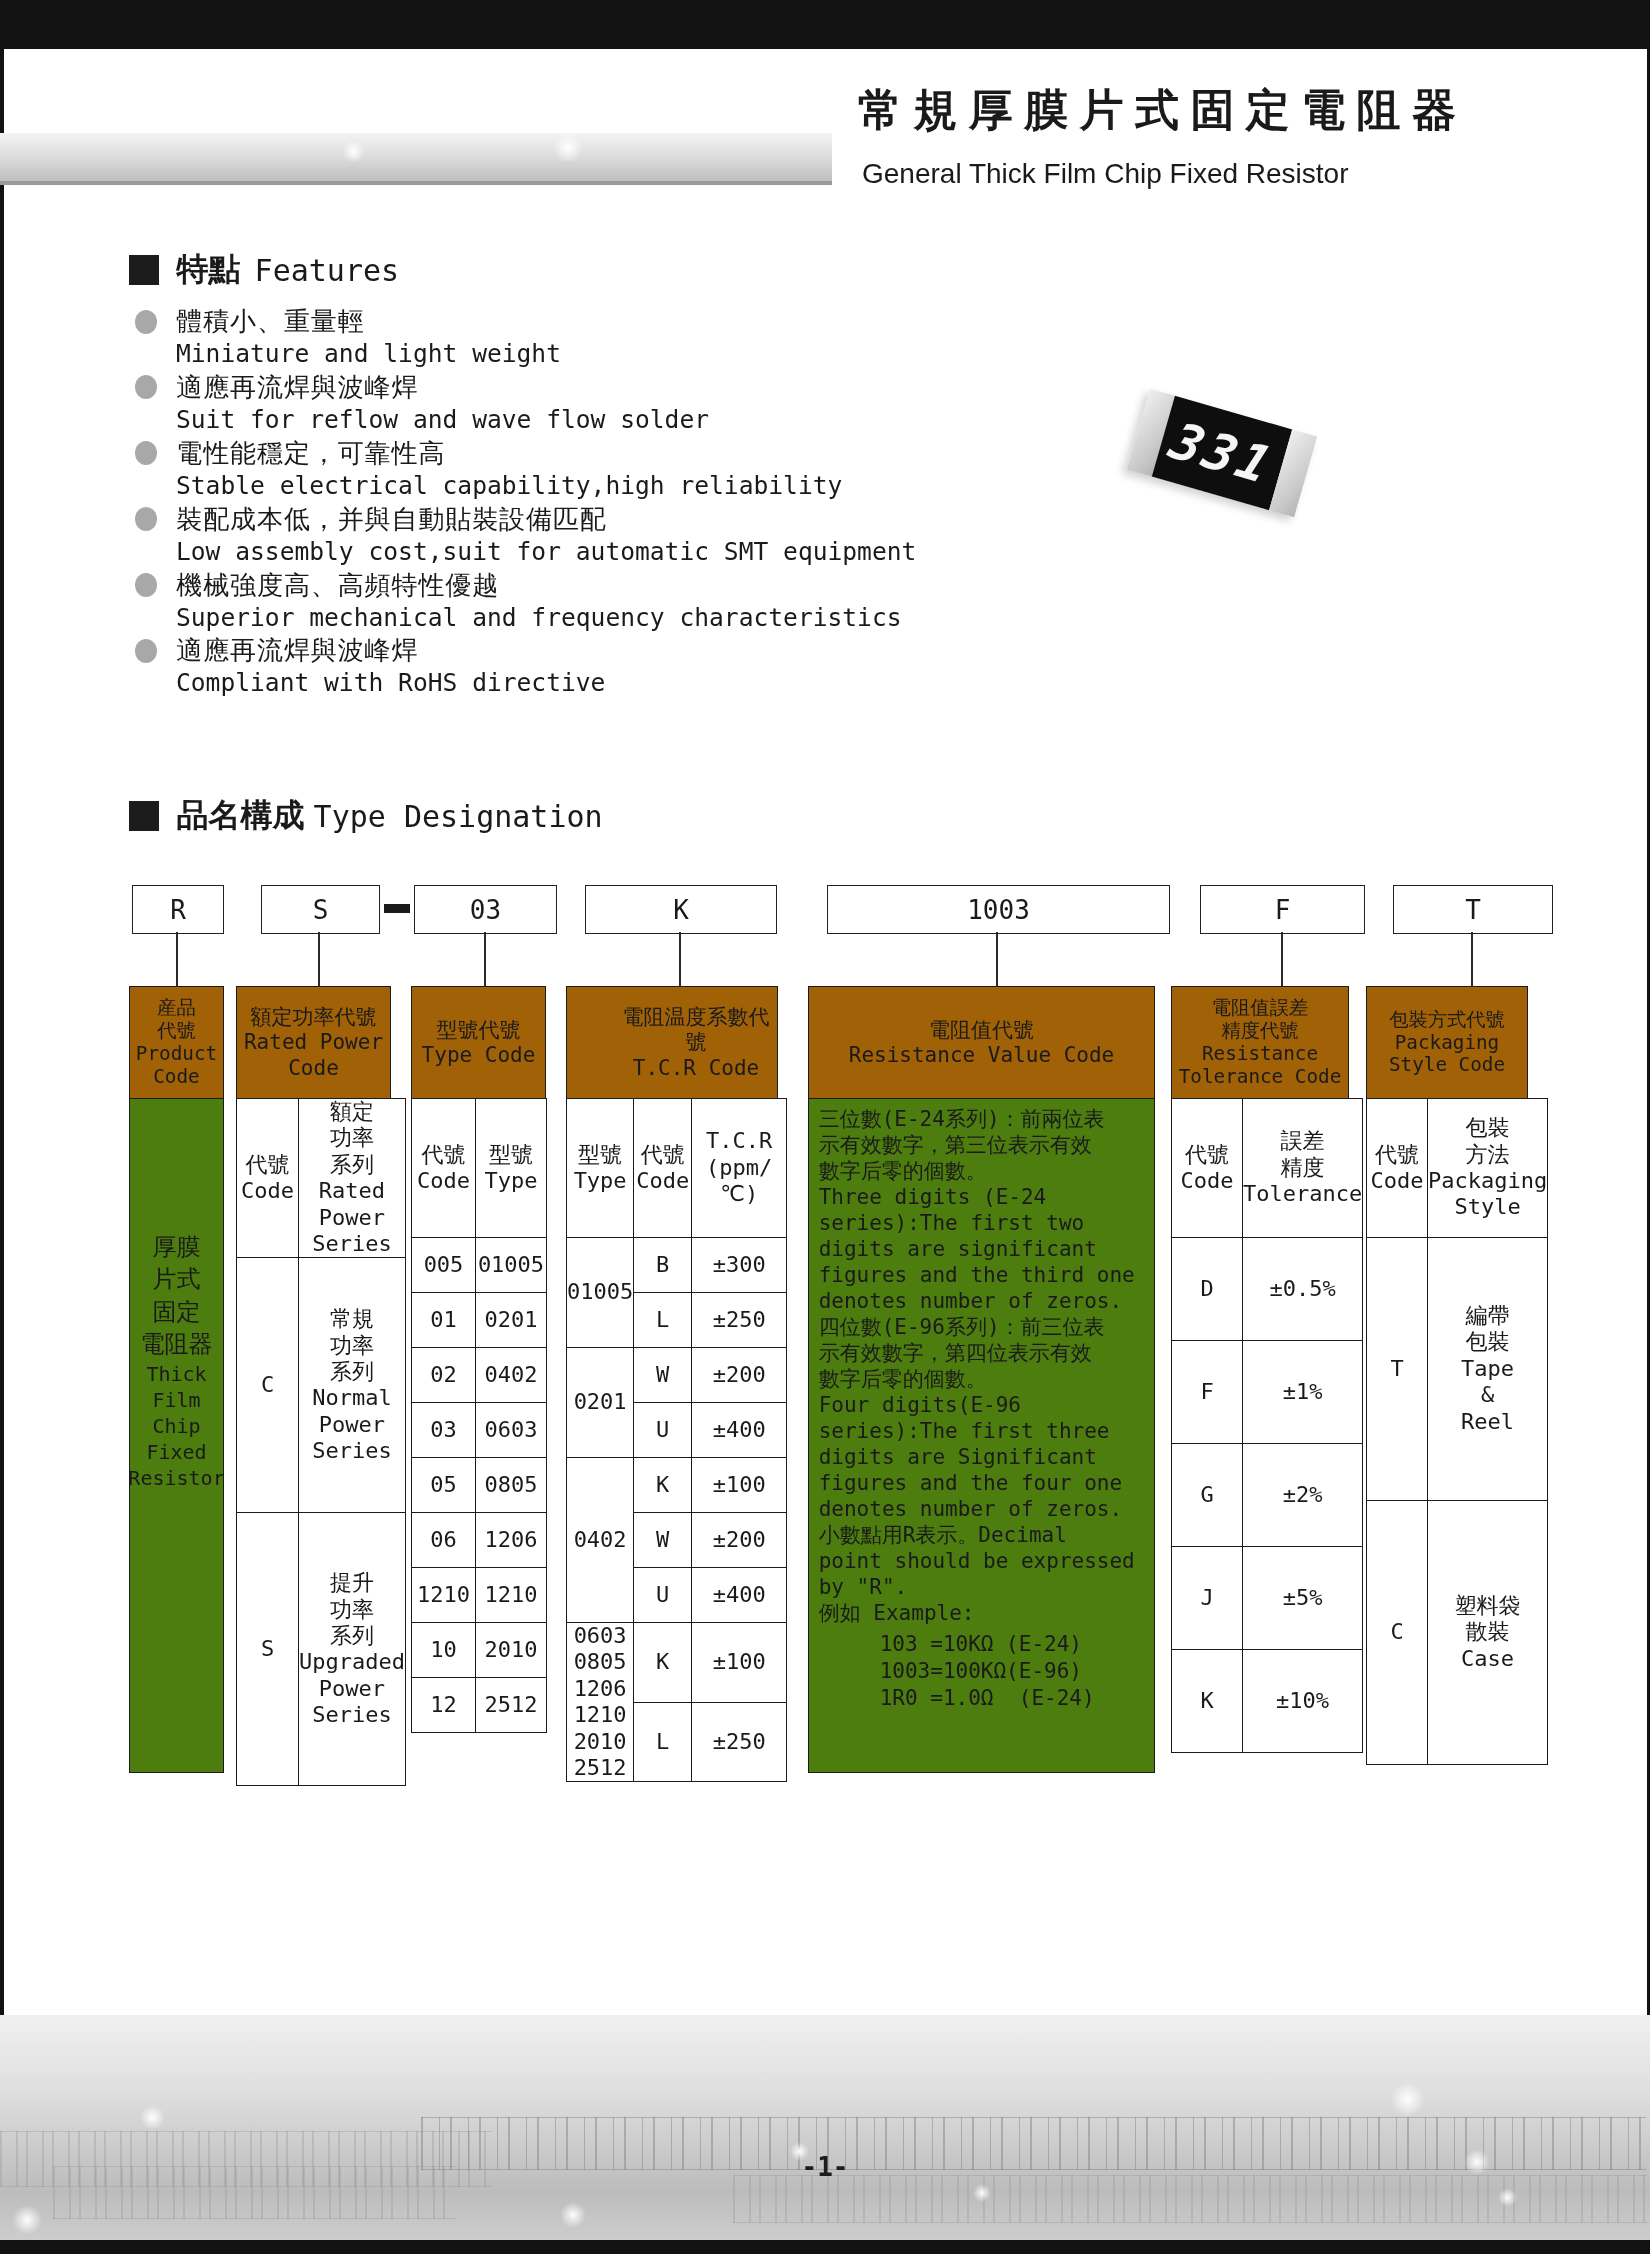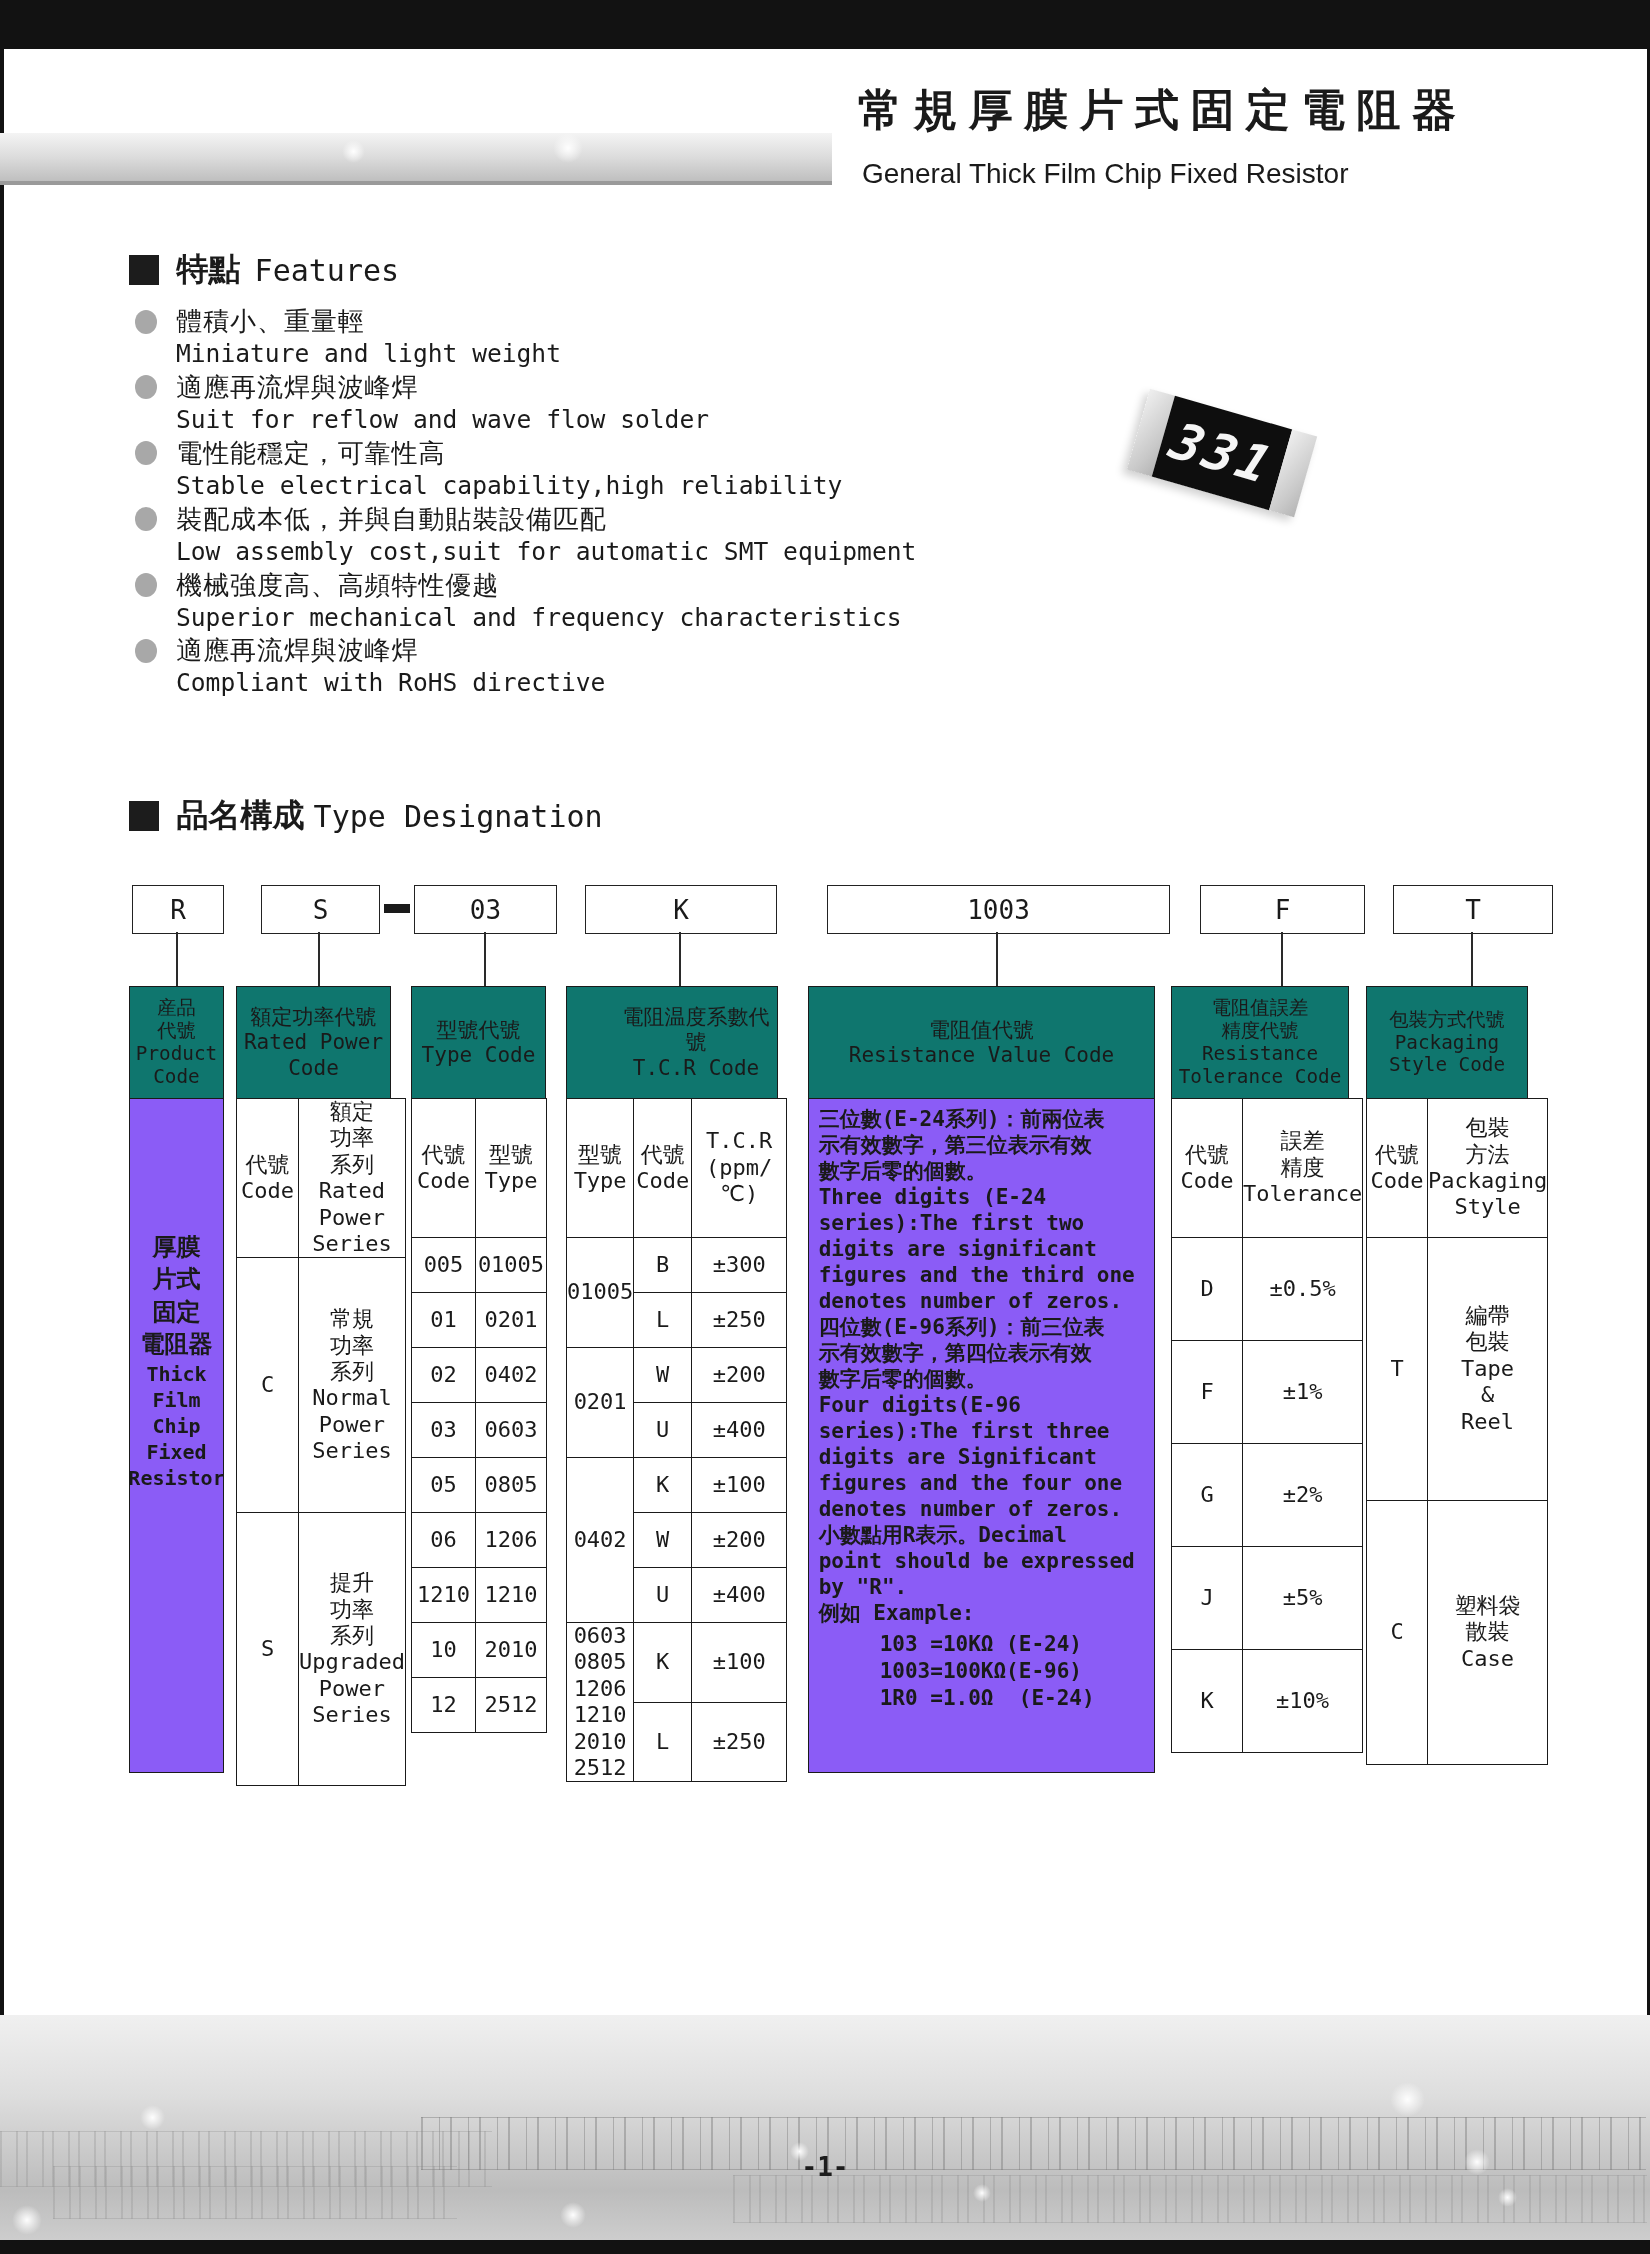--- a/index.html
+++ b/index.html
@@ -33,31 +33,31 @@
   
   .chip{left:1135px;top:411px;width:174px;height:84px;transform:rotate(16deg);display:flex;box-shadow:-3.5px 5.3px 8.8px rgba(0,0,0,0.18);}
   .cap{width:26px;background:linear-gradient(115deg,#efefef 0%,#c9c9c9 70%,#b5b5b5 100%);flex:0 0 auto;}
   .chipbody{flex:1;background:#0e0e0e;display:flex;align-items:center;justify-content:center;}
   .chipbody span{color:#f5f5f5;font-size:51px;font-weight:bold;font-style:italic;letter-spacing:3.5px;transform:skewX(-6deg);}
   
   .codebox{top:885px;height:47px;border:1.8px solid #222;background:#fff;display:flex;align-items:center;justify-content:center;font-size:26px;}
   .conn{top:932px;width:1.8px;height:54px;background:#2a2a2a;}
   .dash{left:384px;top:904px;width:26px;height:8.8px;background:#1a1a1a;}
   
-  .hdrbox{top:986px;height:114px;background:#0f766e;border:1.8px solid #1a1a1a;box-sizing:border-box;display:flex;align-items:center;justify-content:center;text-align:center;white-space:pre-line;font-size:21px;line-height:1.2;}
+  .hdrbox{top:986px;height:114px;background:#a16207;border:1.8px solid #1a1a1a;box-sizing:border-box;display:flex;align-items:center;justify-content:center;text-align:center;white-space:pre-line;font-size:21px;line-height:1.2;}
   .hdrbox.small{font-size:19.3px;line-height:1.18;}
   
   table.t{border-collapse:collapse;table-layout:fixed;background:#fff;}
   table.t td{border:1.8px solid #1a1a1a;text-align:center;vertical-align:middle;white-space:pre-line;padding:0;font-size:22px;line-height:1.2;}
   td.sub{font-size:19.3px;line-height:1.16;}
   td.sub20{font-size:17.6px;line-height:1.2;}
   td.sub19{font-size:16.7px;line-height:1.25;}
   td.multitype{font-size:18.4px;line-height:1.12;}
   
-  .cellbox{top:1098px;border:1.8px solid #1a1a1a;box-sizing:border-box;background:#8b5cf6;font-weight:bold;}
+  .cellbox{top:1098px;border:1.8px solid #1a1a1a;box-sizing:border-box;background:#4d7c0f;}
   .prodbox{display:flex;flex-direction:column;align-items:center;padding-top:132px;}
   .prod-zh{font-size:24px;line-height:1.35;white-space:pre-line;text-align:center;}
   .prod-en{font-size:20px;line-height:1.3;white-space:pre-line;text-align:center;}
   .valbox{padding:7px 9.7px;text-align:left;}
   .val-text{font-size:21px;line-height:26px;white-space:pre-line;}
   .val-ex{font-size:21px;line-height:27px;white-space:pre;margin-top:5.3px;margin-left:61px;}
   
   .footband{left:0;top:2015px;width:1650px;height:225px;background:linear-gradient(180deg,#f0f0f0 0%,#dedede 35%,#bcbcbc 78%,#cdcdcd 100%);}
   .strip{border-top:1.8px solid rgba(125,125,125,.45);border-bottom:1.8px solid rgba(125,125,125,.45);background:repeating-linear-gradient(90deg,rgba(125,125,125,.45) 0 1.8px,transparent 1.8px 17.6px,rgba(125,125,125,.45) 17.6px 19.3px,transparent 19.3px 29px);}
   .strip.light{border-color:rgba(150,150,150,.35);background:repeating-linear-gradient(90deg,rgba(150,150,150,.35) 0 1.8px,transparent 1.8px 16px,rgba(150,150,150,.35) 16px 17.6px,transparent 17.6px 26px);}

